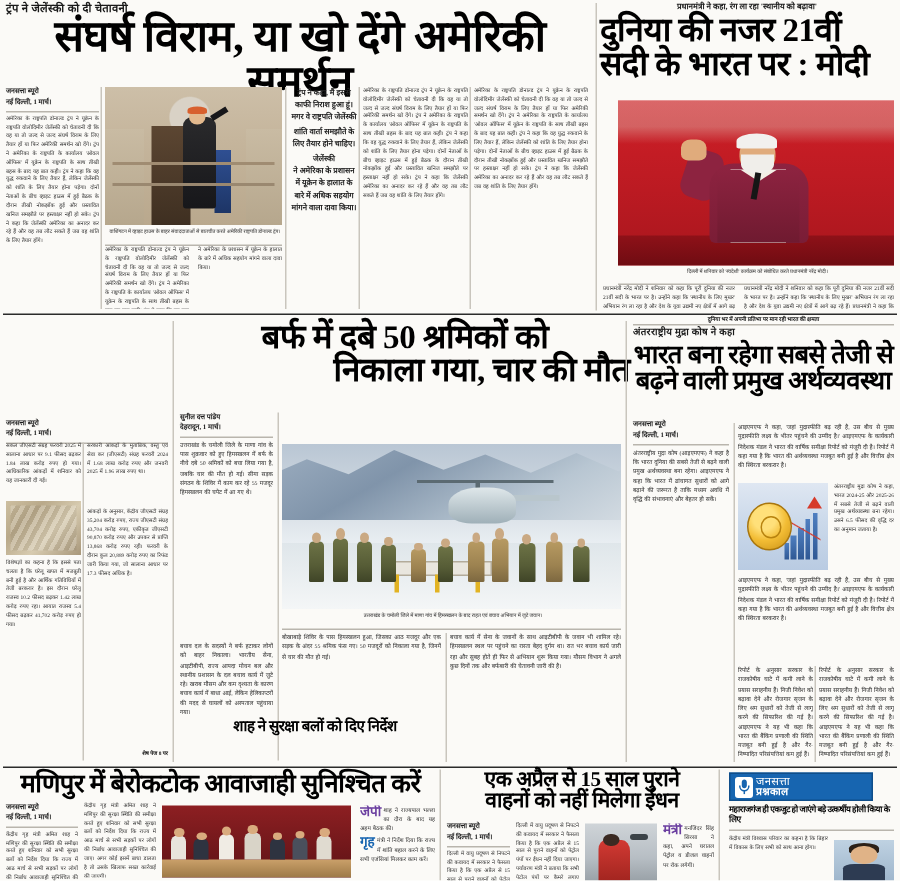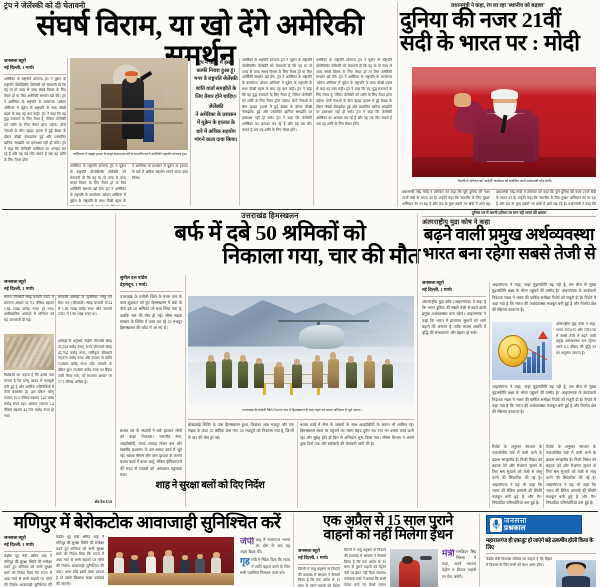--- a/index.html
+++ b/index.html
@@ -427,21 +427,20 @@
   <div style="position:absolute;left:58px;top:295px;width:54px;">
     <div class="body" style="height:42px;">सरकारी आंकड़ों के मुताबिक, वस्तु एवं सेवा कर (जीएसटी) संग्रह फरवरी 2024 में 1.68 लाख करोड़ रुपए और जनवरी 2025 में 1.96 लाख रुपए था।</div>
     <div class="body" style="height:160px;margin-top:2px;">आंकड़ों के अनुसार, केंद्रीय जीएसटी संग्रह 35,204 करोड़ रुपए, राज्य जीएसटी संग्रह 43,704 करोड़ रुपए, एकीकृत जीएसटी 90,870 करोड़ रुपए और उपकर से प्राप्ति 13,868 करोड़ रुपए रही। फरवरी के दौरान कुल 20,889 करोड़ रुपए का रिफंड जारी किया गया, जो सालाना आधार पर 17.3 फीसद अधिक है।</div>
     <div class="pagerefs">शेष पेज 8 पर</div>
   </div>
 
   <div class="vrule" style="left:55px;top:295px;height:212px;"></div>
   <div class="vrule" style="left:115px;top:214px;height:294px;"></div>
 
   <div style="position:absolute;left:120px;top:212px;width:300px;">
-    <div class="kicker" style="text-align:center;">उत्तराखंड हिमस्खलन</div>
     <div class="hl hl-lg" style="text-align:center;margin-top:2px;">बर्फ में दबे 50 श्रमिकों को</div>
     <div class="hl hl-lg" style="text-align:right;">निकाला गया, चार की मौत</div>
   </div>
 
   <div style="position:absolute;left:120px;top:275px;width:62px;">
     <div class="byline">सुनील दत्त पांडेय</div>
     <div class="byline">देहरादून, 1 मार्च।</div>
     <div class="rule"></div>
     <div class="body mid" style="height:148px;">उत्तराखंड के चमोली जिले के माणा गांव के पास शुक्रवार को हुए हिमस्खलन में बर्फ के नीचे दबे 50 श्रमिकों को बचा लिया गया है, जबकि चार की मौत हो गई। सीमा सड़क संगठन के शिविर में काम कर रहे 55 मजदूर हिमस्खलन की चपेट में आ गए थे।</div>
   </div>
@@ -483,22 +482,22 @@
   </div>
 
   <div class="vrule" style="left:185px;top:275px;height:232px;"></div>
   <div class="vrule" style="left:297px;top:422px;height:86px;"></div>
   <div class="vrule" style="left:417px;top:214px;height:294px;"></div>
 
   <div style="position:absolute;left:422px;top:211px;width:174px;">
     <div class="kicker-sm" style="text-align:center;font-size:3.8px;">दुनिया भर में अपनी प्रतिभा पर मान रही भारत की क्षमता</div>
     <div class="rule" style="margin:1px 0;"></div>
     <div class="kicker" style="font-size:6.5px;">अंतरराष्ट्रीय मुद्रा कोष ने कहा</div>
+    <div class="hl hl-md" style="text-align:center;margin-top:2px;">भारत बना रहेगा सबसे तेजी से</div>
     <div class="hl hl-md" style="text-align:center;">बढ़ने वाली प्रमुख अर्थव्यवस्था</div>
-    <div class="hl hl-md" style="text-align:center;margin-top:2px;">भारत बना रहेगा सबसे तेजी से</div>
   </div>
 
   <div style="position:absolute;left:422px;top:280px;width:64px;">
     <div class="byline">जनसत्ता ब्यूरो</div>
     <div class="byline">नई दिल्ली, 1 मार्च।</div>
     <div class="rule"></div>
     <div class="body mid" style="height:218px;">अंतरराष्ट्रीय मुद्रा कोष (आइएमएफ) ने कहा है कि भारत दुनिया की सबसे तेजी से बढ़ने वाली प्रमुख अर्थव्यवस्था बना रहेगा। आइएमएफ ने कहा कि भारत में ढांचागत सुधारों को आगे बढ़ाने की जरूरत है ताकि मध्यम अवधि में वृद्धि की संभावनाएं और बेहतर हो सकें।</div>
   </div>
 
   <div class="photo ph-coin" style="position:absolute;left:492px;top:322px;width:60px;height:58px;">

